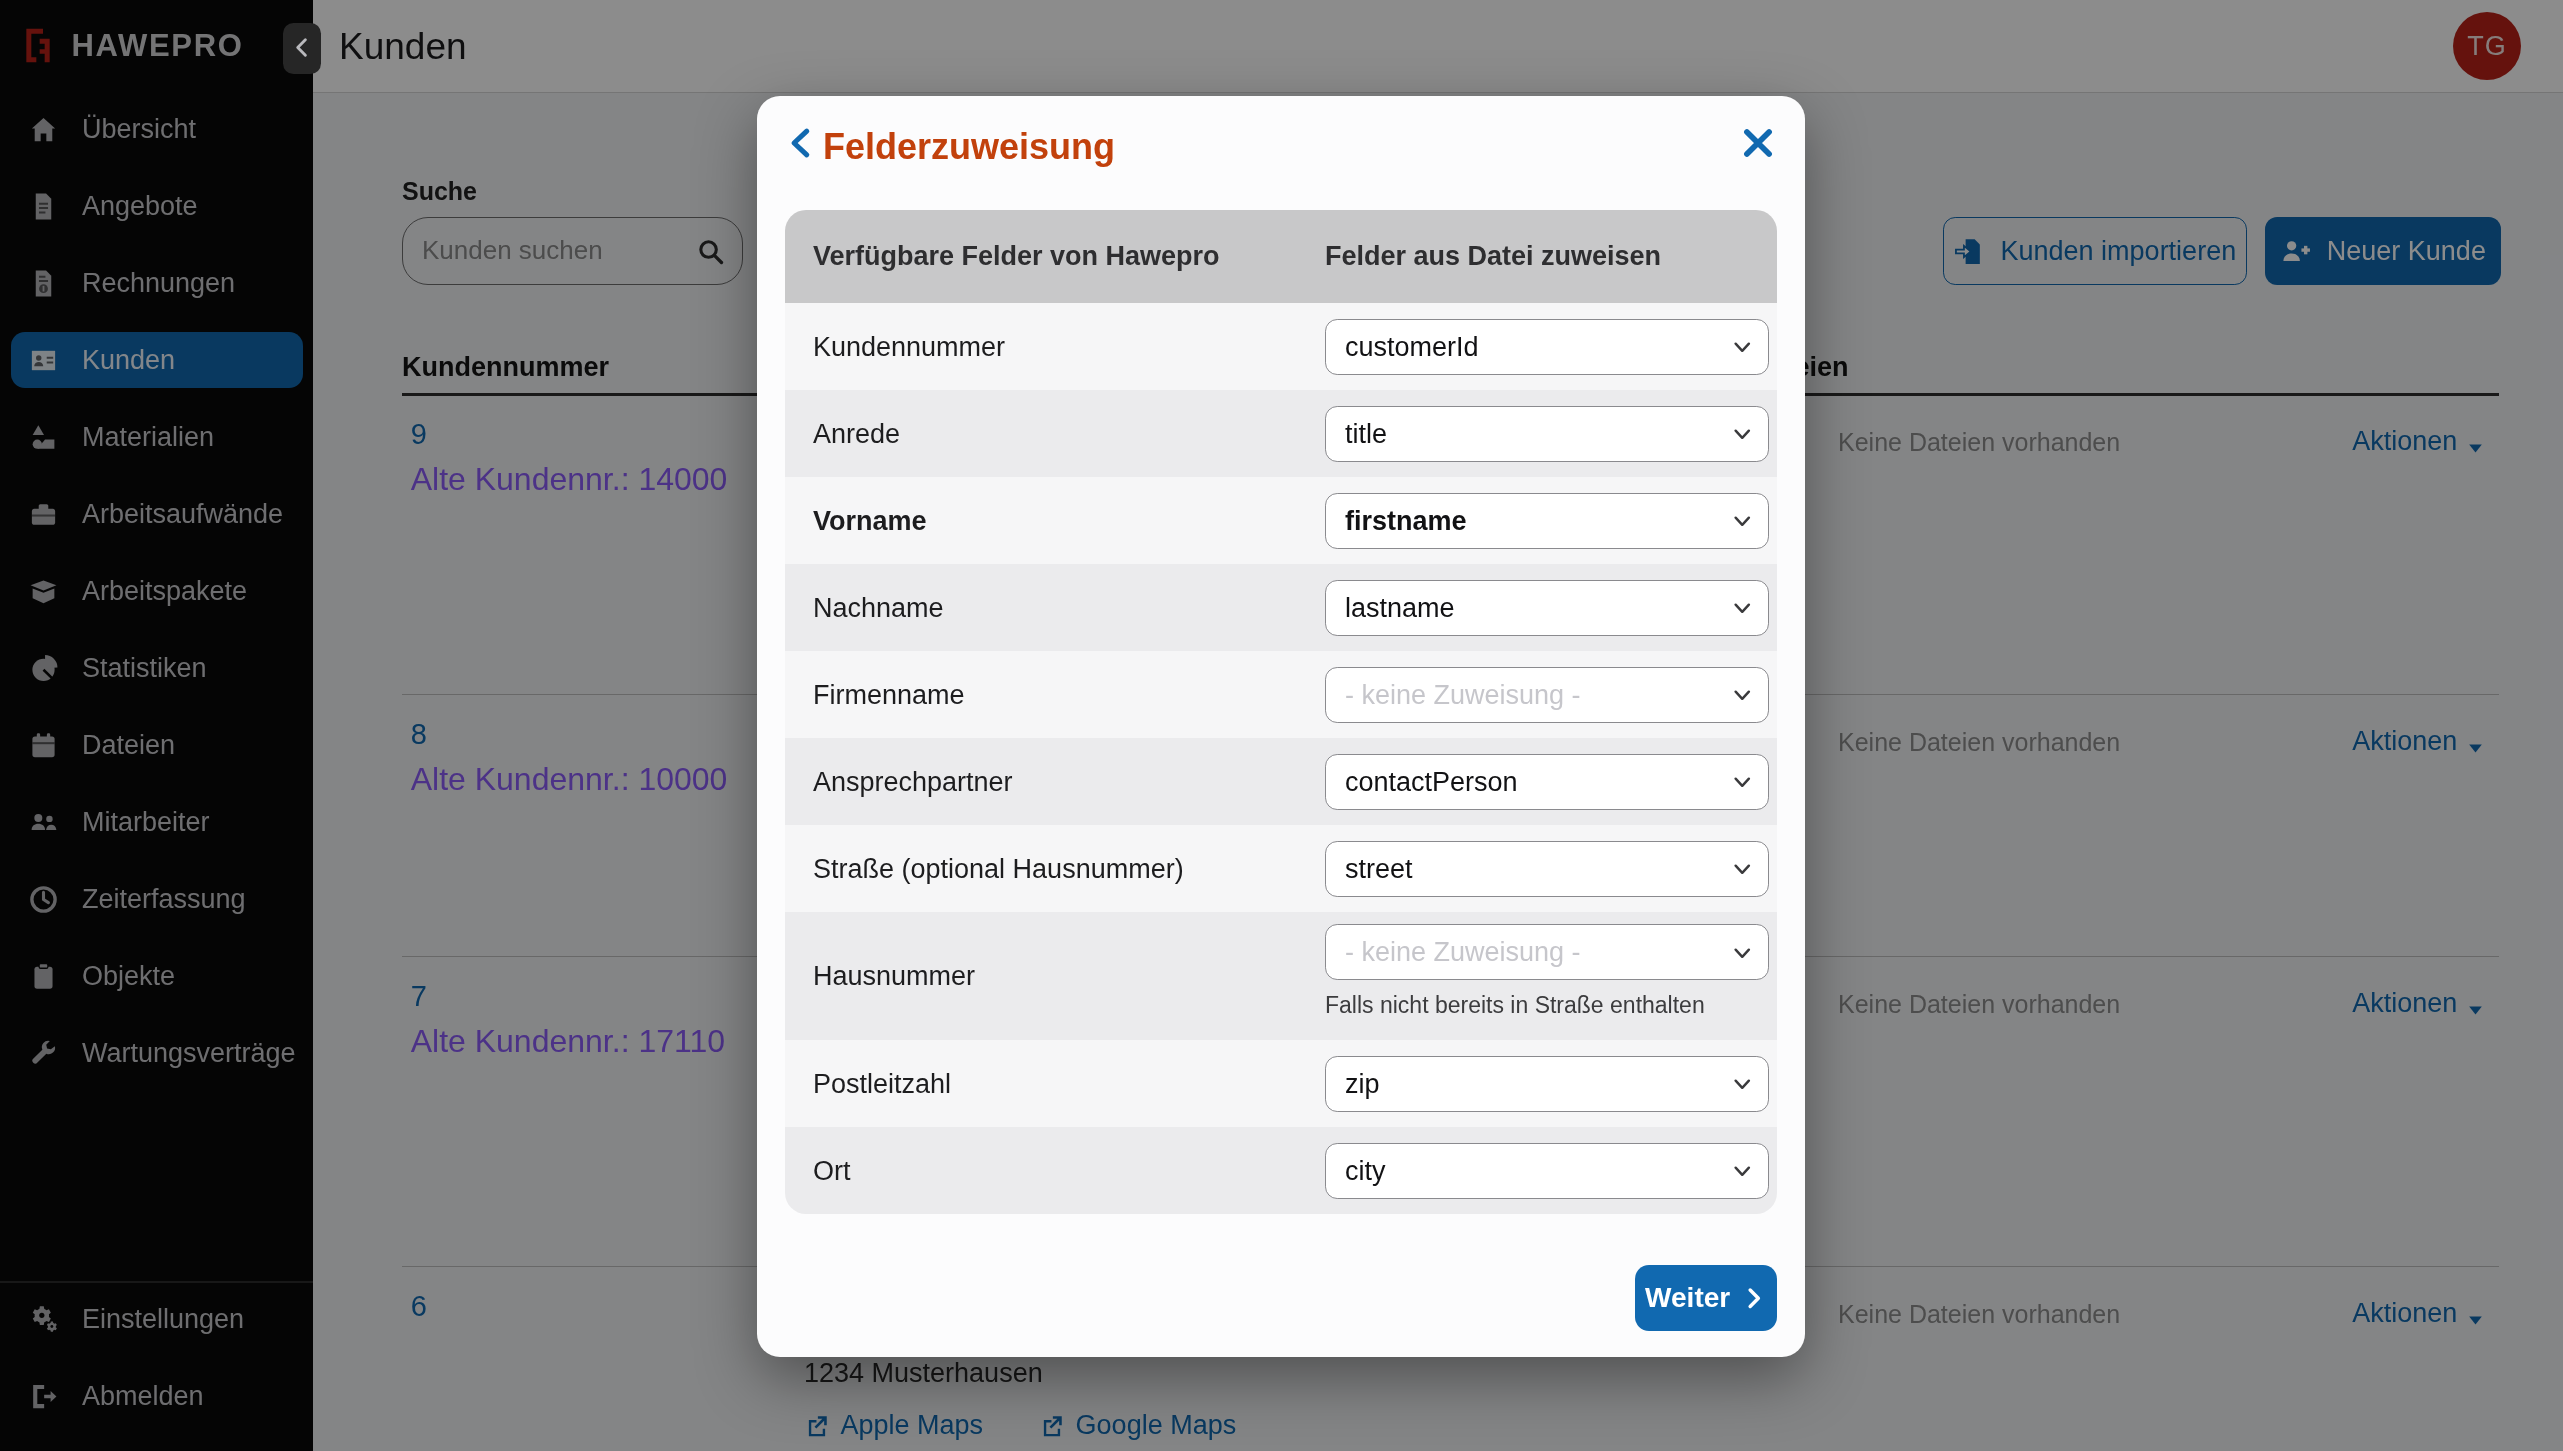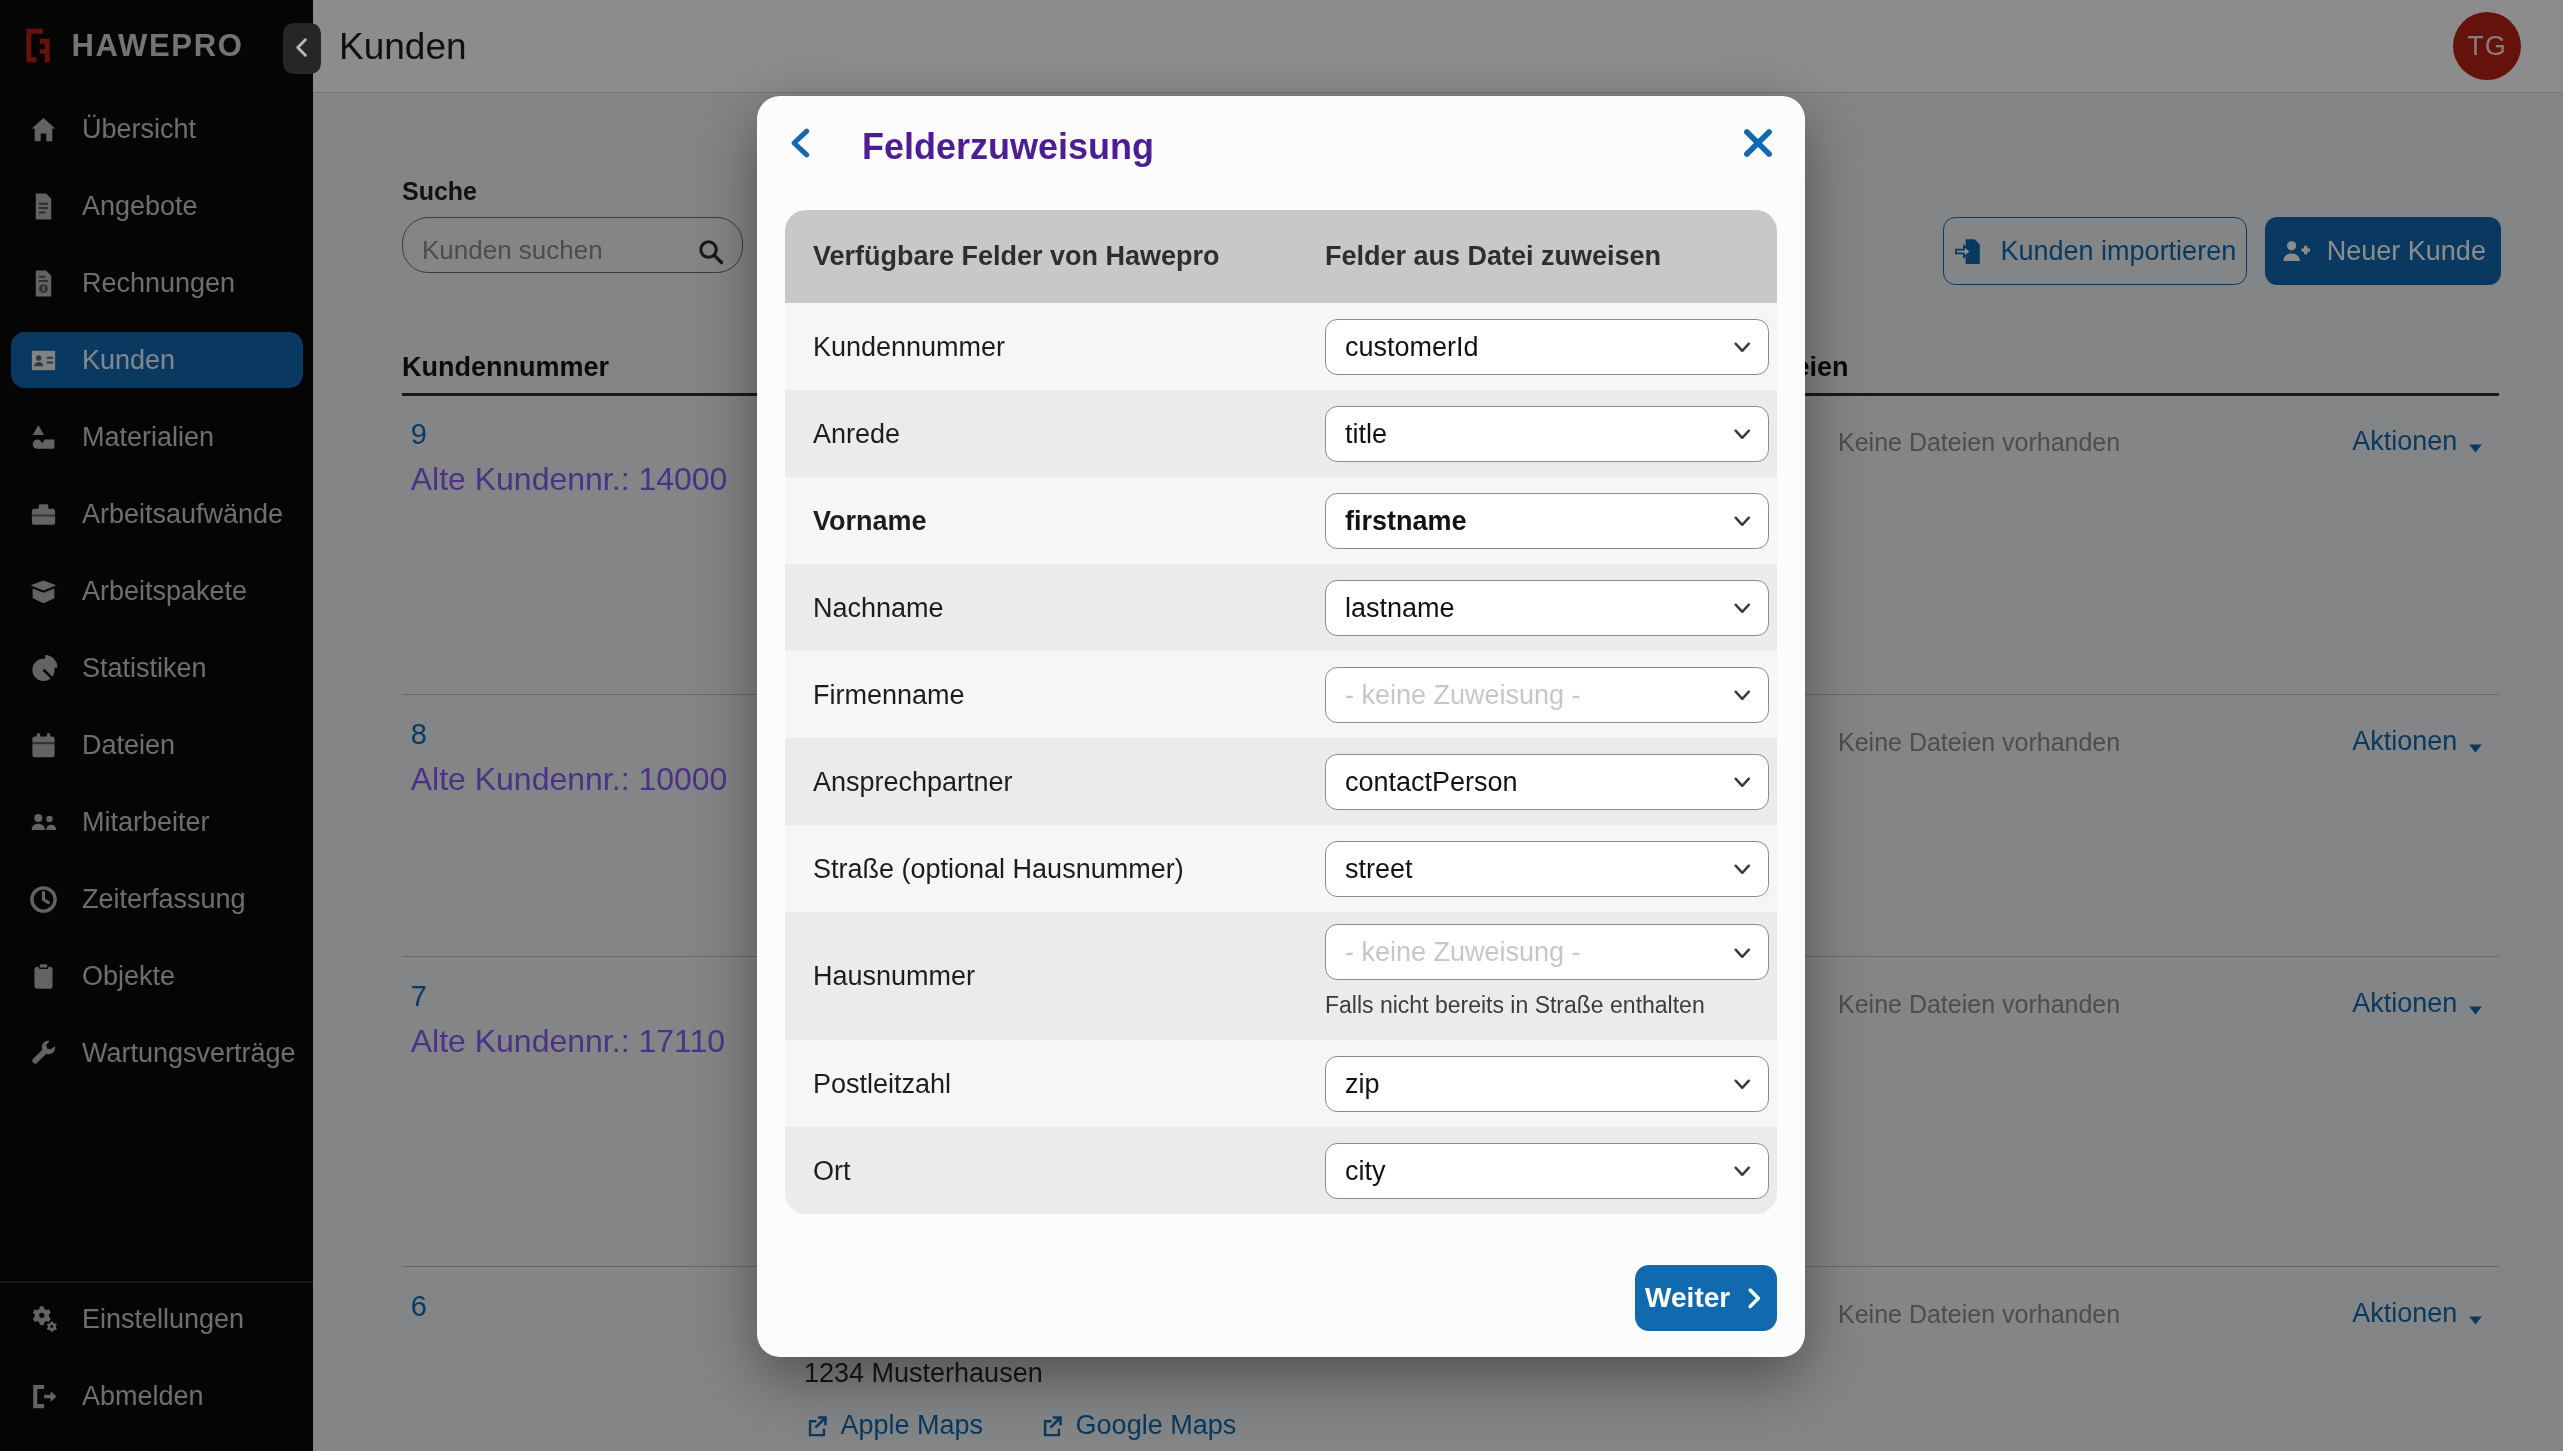--- a/index.html
+++ b/index.html
@@ -26,21 +26,21 @@
   .side-footer { position:absolute; left:0; top:1291px; width:313px; display:flex; flex-direction:column; }
 
   
   .topbar { position:absolute; left:313px; top:0; width:2250px; height:93px; background:#ffffff; border-bottom:1.7px solid #d6d6d6; z-index:1; }
   .page-title { position:absolute; left:26px; top:26px; font-size:37px; font-weight:500; color:#1c1c1e; }
   .avatar { position:absolute; right:42px; top:12.2px; width:68px; height:68px; border-radius:50%; background:var(--brand-red); color:#f3e3e1; display:flex; align-items:center; justify-content:center; font-size:27px; letter-spacing:0.9px; cursor:pointer; }
 
   
   .content { position:absolute; left:313px; top:93px; width:2250px; height:1358px; background:var(--page-bg); }
   .search-label { position:absolute; left:89px; top:84px; font-size:25px; font-weight:bold; color:#222; }
-  .search-box { position:absolute; left:89px; top:124px; width:341px; height:56px; border:1.7px solid #6d6d6d; border-radius:26px; background:transparent; }
+  .search-box { position:absolute; left:89px; top:124px; width:341px; height:68px; border:1.7px solid #6d6d6d; border-radius:26px; background:transparent; }
   .search-box input { position:absolute; left:19px; top:0; width:262px; height:65px; border:none; background:transparent; font-size:26px; color:#333; font-family:"Liberation Sans",sans-serif; outline:none; }
   .search-box input::placeholder { color:#8a8a8a; }
   .search-box .ic { position:absolute; right:15.7px; top:17.5px; width:31px; height:31px; color:#2f2f2f; }
   .btn { position:absolute; height:68px; border-radius:12.2px; display:flex; align-items:center; justify-content:center; gap:15.7px; font-size:27px; cursor:pointer; }
   .btn .ic { width:31px; height:31px; }
   .btn.outline { left:1630px; top:124px; width:304px; border:1.7px solid var(--brand-blue); color:var(--brand-blue); background:transparent; }
   .btn.solid { left:1952px; top:124px; width:236px; background:var(--brand-blue); color:#fff; border:none; }
   .col-head { position:absolute; font-size:27px; font-weight:bold; color:#141414; }
   .head-rule { position:absolute; left:89px; top:300px; width:2097px; height:2.6px; background:#2e2e2e; }
   .cust-row { position:absolute; left:89px; width:2097px; }
@@ -53,21 +53,21 @@
   .addr-line { position:absolute; left:491px; font-size:27px; color:#2a2a2a; }
   .map-links { position:absolute; left:491px; display:flex; gap:56px; }
   .map-link { display:flex; align-items:center; gap:10.5px; font-size:27px; color:var(--brand-blue); cursor:pointer; }
   .map-link .ic { width:26px; height:26px; }
 
   
   .overlay { position:absolute; inset:0; background:rgba(0,0,0,0.45); z-index:5; }
   .modal { position:absolute; left:757px; top:96px; width:1048px; height:1261px; background:#fcfcfd; border-radius:23px; box-shadow:0 21px 61px rgba(0,0,0,.4); z-index:10; }
   .modal-back { position:absolute; left:26px; top:28px; width:38px; height:38px; color:var(--brand-blue); background:none; border:none; cursor:pointer; }
   .modal-back svg { width:100%; height:100%; }
-  .modal-title { position:absolute; left:66px; top:30px; font-size:36px; font-weight:600; color:#4c1d95;margin-left:39px; }
+  .modal-title { position:absolute; left:66px; top:30px; font-size:36px; font-weight:600; color:#c2410c; }
   .modal-close { position:absolute; right:28px; top:28px; width:38px; height:38px; color:var(--brand-blue); background:none; border:none; cursor:pointer; }
   .modal-close svg { width:100%; height:100%; }
   .map-table { position:absolute; left:28px; top:114px; width:992px; }
   .band { height:93px; background:var(--band-gray); border-radius:21px 21px 0 0; position:relative; }
   .band .c1 { position:absolute; left:28px; top:31px; font-size:27px; font-weight:bold; color:#2e2e30; }
   .band .c2 { position:absolute; left:540px; top:31px; font-size:27px; font-weight:bold; color:#2e2e30; }
   .map-row { position:relative; width:992px; }
   .map-row.light { background:var(--row-light); }
   .map-row.dark  { background:var(--row-dark); }
   .map-row.last { border-radius:0 0 21px 21px; }

